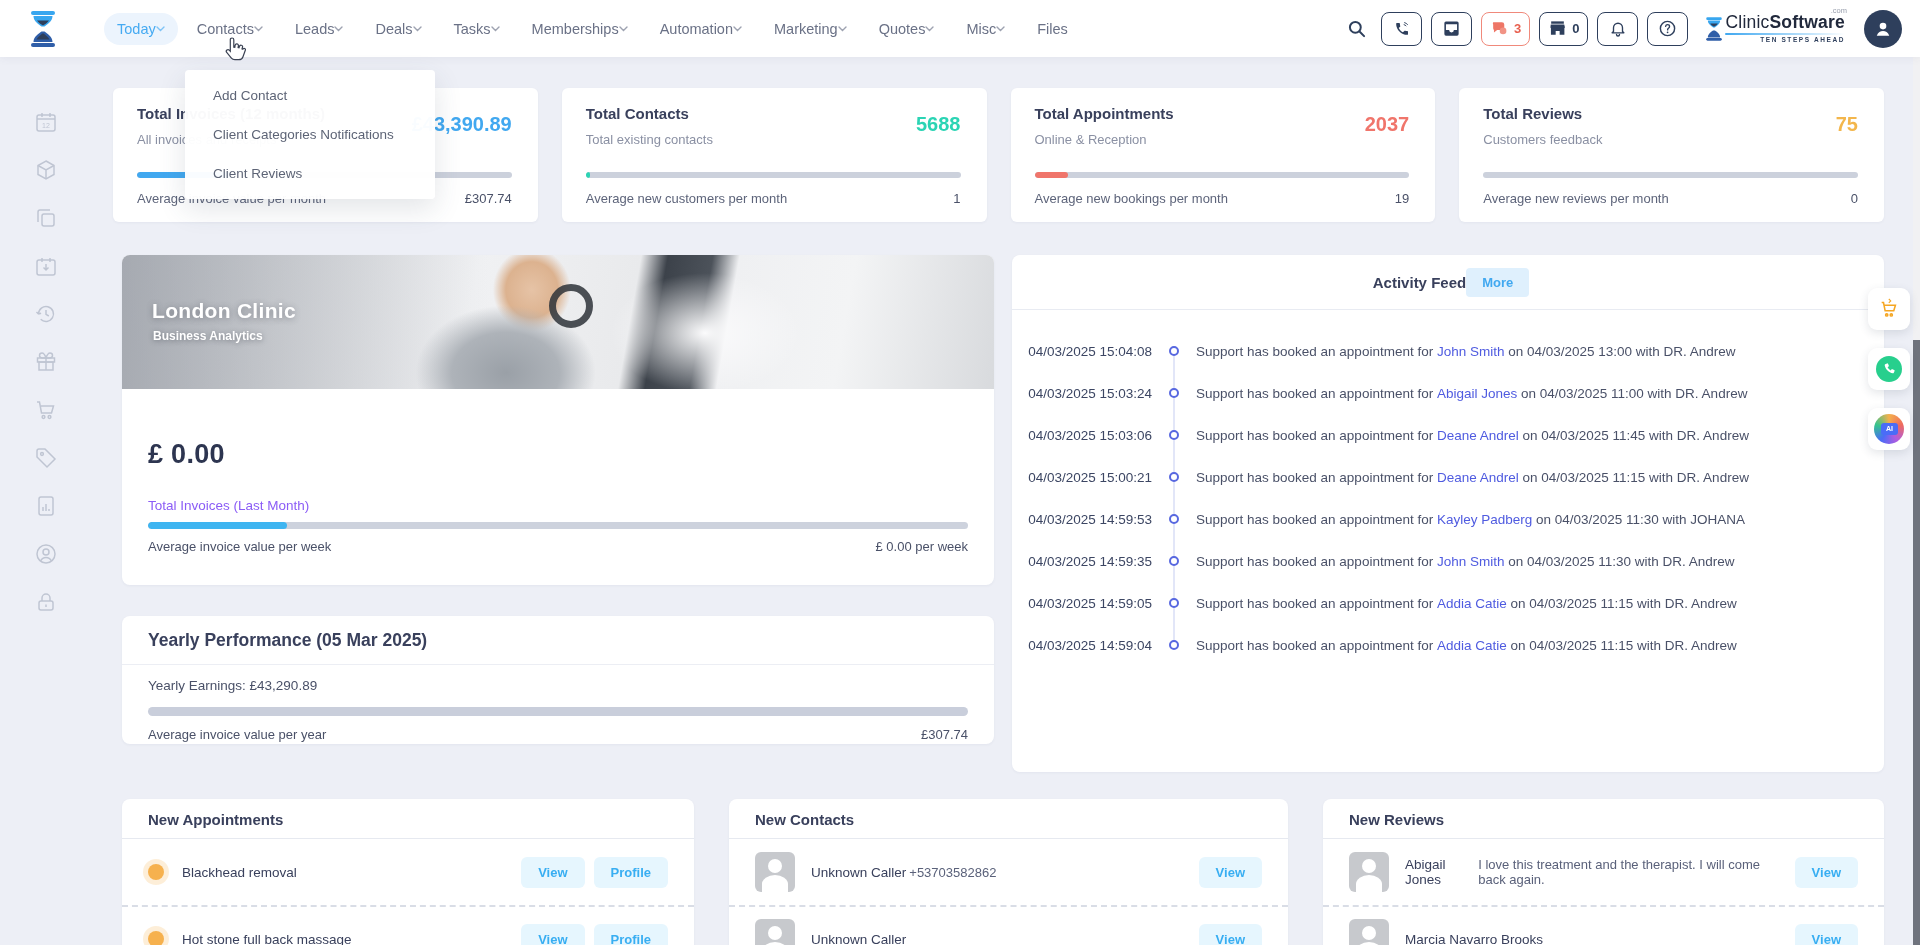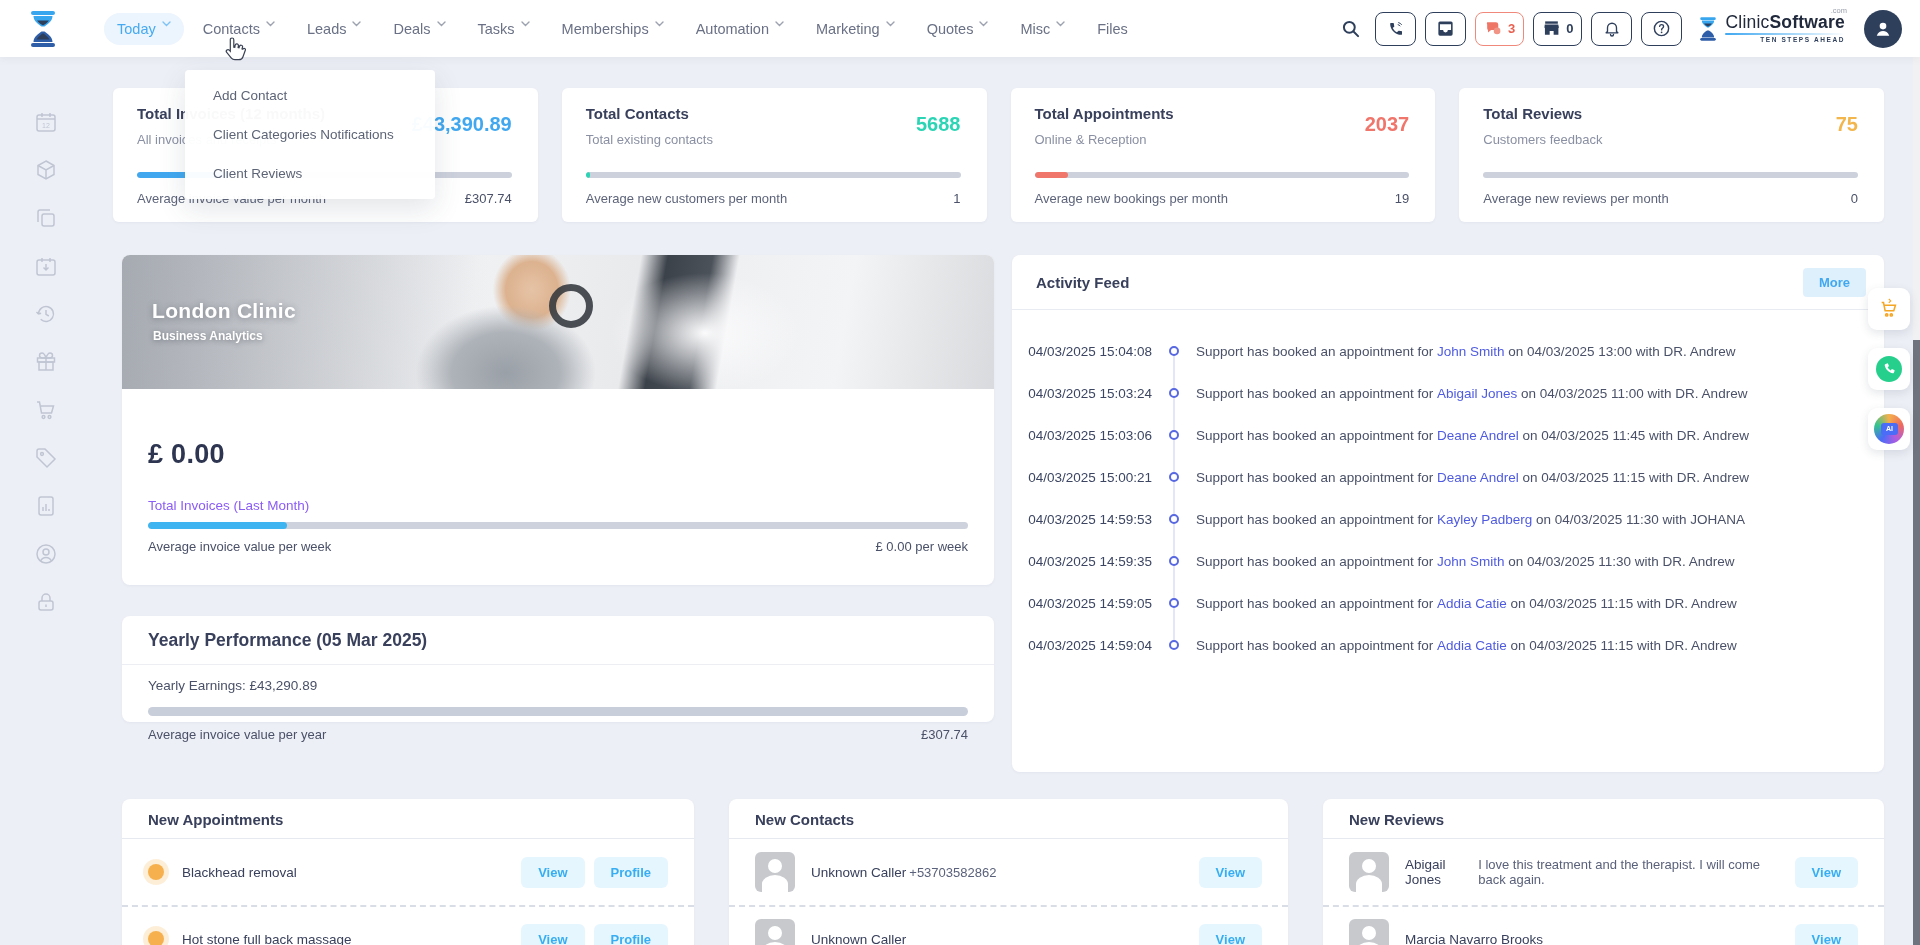--- a/index.html
+++ b/index.html
@@ -5,32 +5,32 @@
   * { margin:0; padding:0; box-sizing:border-box; }
   html,body { width:1920px; height:945px; overflow:hidden; }
   body { font-family:"Liberation Sans","DejaVu Sans",sans-serif; background:#edeff6; color:#39405c; }
   #app { position:relative; width:1920px; height:945px; background:#edeff6; overflow:hidden; }
 
   
   .topbar { position:absolute; top:0; left:0; width:1920px; height:57px; background:#fff;
             box-shadow:0 2px 8px rgba(60,70,95,.06); display:flex; align-items:center; z-index:40; }
   .logo { margin-left:26px; display:flex; align-items:center; }
   .mainnav { display:flex; align-items:center; margin-left:44px; gap:6px; }
-  .nav-item { display:flex; gap:6px; padding:8px 13px; font-size:14.5px; font-weight:500;
+  .nav-item { display:flex; align-items:center; gap:0; padding:8px 13px; font-size:14.5px; font-weight:500;
               color:#6a7186; border-radius:19px; cursor:pointer; white-space:nowrap; }
   .nav-item.active { color:#45aaf2; background:#ecf4fd; }
   .nav-item svg { opacity:.65; }
   .topbar-actions { margin-left:auto; display:flex; align-items:center; gap:9px; margin-right:18px; }
   .icon-plain { display:flex; align-items:center; justify-content:center; width:30px; height:33px; cursor:pointer; }
   .icon-btn { display:flex; align-items:center; justify-content:center; gap:5px; min-width:41px; height:34px;
               border:1.6px solid #2e3f5c; border-radius:8px; background:#fff; cursor:pointer; padding:0 8px; }
   .icon-btn .cnt { font-size:13px; font-weight:600; color:#2e3f5c; }
   .icon-btn.alert { border-color:#f0897b; }
   .icon-btn.alert .cnt { color:#e8604f; }
-  .brand { display:flex; align-items:center; gap:6px; margin:0 10px 0 6px; cursor:pointer; }
+  .brand { display:flex; align-items:center; margin:0 10px 0 6px; cursor:pointer; }
   .brand-text { position:relative; line-height:1; }
   .brand-name { font-size:17.5px; color:#21293c; letter-spacing:.2px; }
   .brand-name .b1 { font-weight:400; }
   .brand-name .b2 { font-weight:700; }
   .brand-tld { position:absolute; top:-7px; right:-2px; font-size:7.5px; color:#9aa0ae; }
   .brand-line { height:2px; margin-top:2px; background:linear-gradient(90deg,#41a8f0,#bfe3fb 70%,transparent); border-radius:1px; }
   .brand-tag { font-size:6.5px; letter-spacing:1.6px; color:#2e3f5c; text-align:right; margin-top:2px; font-weight:600; }
   .avatar { width:38px; height:38px; border-radius:50%; background:#2e3f5c; display:flex; align-items:center; justify-content:center; cursor:pointer; }
 
   
@@ -76,34 +76,34 @@
   .banner-title { position:absolute; left:30px; top:44px; color:#fff; font-size:21px; font-weight:600; letter-spacing:.3px; text-shadow:0 1px 6px rgba(60,65,75,.45); }
   .banner-sub { position:absolute; left:31px; top:74px; color:#fff; font-size:12px; font-weight:600; text-shadow:0 1px 5px rgba(60,65,75,.5); }
   .clinic-body { padding:50px 26px 0 26px; }
   .big-amount { font-size:27px; font-weight:700; color:#2d3550; letter-spacing:.3px; }
   .amount-label { margin-top:28px; font-size:13.5px; color:#8b5cf6; }
   .inv-bar { margin-top:9px; height:7px; border-radius:4px; background:#cdd2dd; overflow:hidden; }
   .inv-bar i { display:block; height:100%; width:17%; background:#3eb5f1; border-radius:4px; }
   .inv-foot { margin-top:10px; display:flex; justify-content:space-between; font-size:13px; color:#4a5168; }
 
   
-  .yearly-card { position:absolute; left:122px; top:616px; width:872px; height:106px; background:#fff;
+  .yearly-card { position:absolute; left:122px; top:616px; width:872px; height:128px; background:#fff;
                  border-radius:8px; box-shadow:0 1px 3px rgba(44,62,93,.05); }
   .yearly-head { height:49px; line-height:49px; padding-left:26px; font-size:17.5px; font-weight:600; color:#39405c;
                  border-bottom:1px solid #eceef4; }
   .yearly-body { padding:13px 26px 0 26px; }
   .yearly-earn { font-size:13.5px; color:#39405c; font-weight:600; }
   .yearly-earn span { font-weight:400; color:#4a5168; }
   .yearly-bar { margin-top:14px; height:9px; border-radius:5px; background:#c9cedb; }
   .yearly-foot { margin-top:11px; display:flex; justify-content:space-between; font-size:13px; color:#4a5168; }
 
   
   .activity { position:absolute; left:1012px; top:255px; width:872px; height:517px; background:#fff;
               border-radius:8px; box-shadow:0 1px 3px rgba(44,62,93,.05); }
-  .act-head { display:flex; align-items:center; justify-content:space-between; padding:13px 18px 12px 24px;
+  .act-head { display:flex; align-items:center; justify-content:center; padding:13px 18px 12px 24px;
               border-bottom:1px solid #e8ebf2; }
   .act-title { font-size:15px; font-weight:600; color:#39405c; }
   .more-btn { background:#dff0fd; color:#41a8f0; font-size:13px; font-weight:600; padding:7px 16px; border-radius:4px;
               border:none; cursor:pointer; }
   .feed { padding-top:20px; }
   .feed-row { display:grid; grid-template-columns:140px 44px 1fr; align-items:center; height:42px; }
   .feed-time { text-align:right; font-size:13.5px; color:#3c4663; font-weight:500; }
   .feed-mark { position:relative; display:flex; align-items:center; justify-content:center; height:100%; }
   .feed-dot { width:10px; height:10px; border-radius:50%; border:2.5px solid #5868e0; background:#fff; z-index:2; }
   .feed-row:not(:last-child) .feed-mark::after { content:""; position:absolute; top:50%; left:50%; transform:translateX(-50%);

